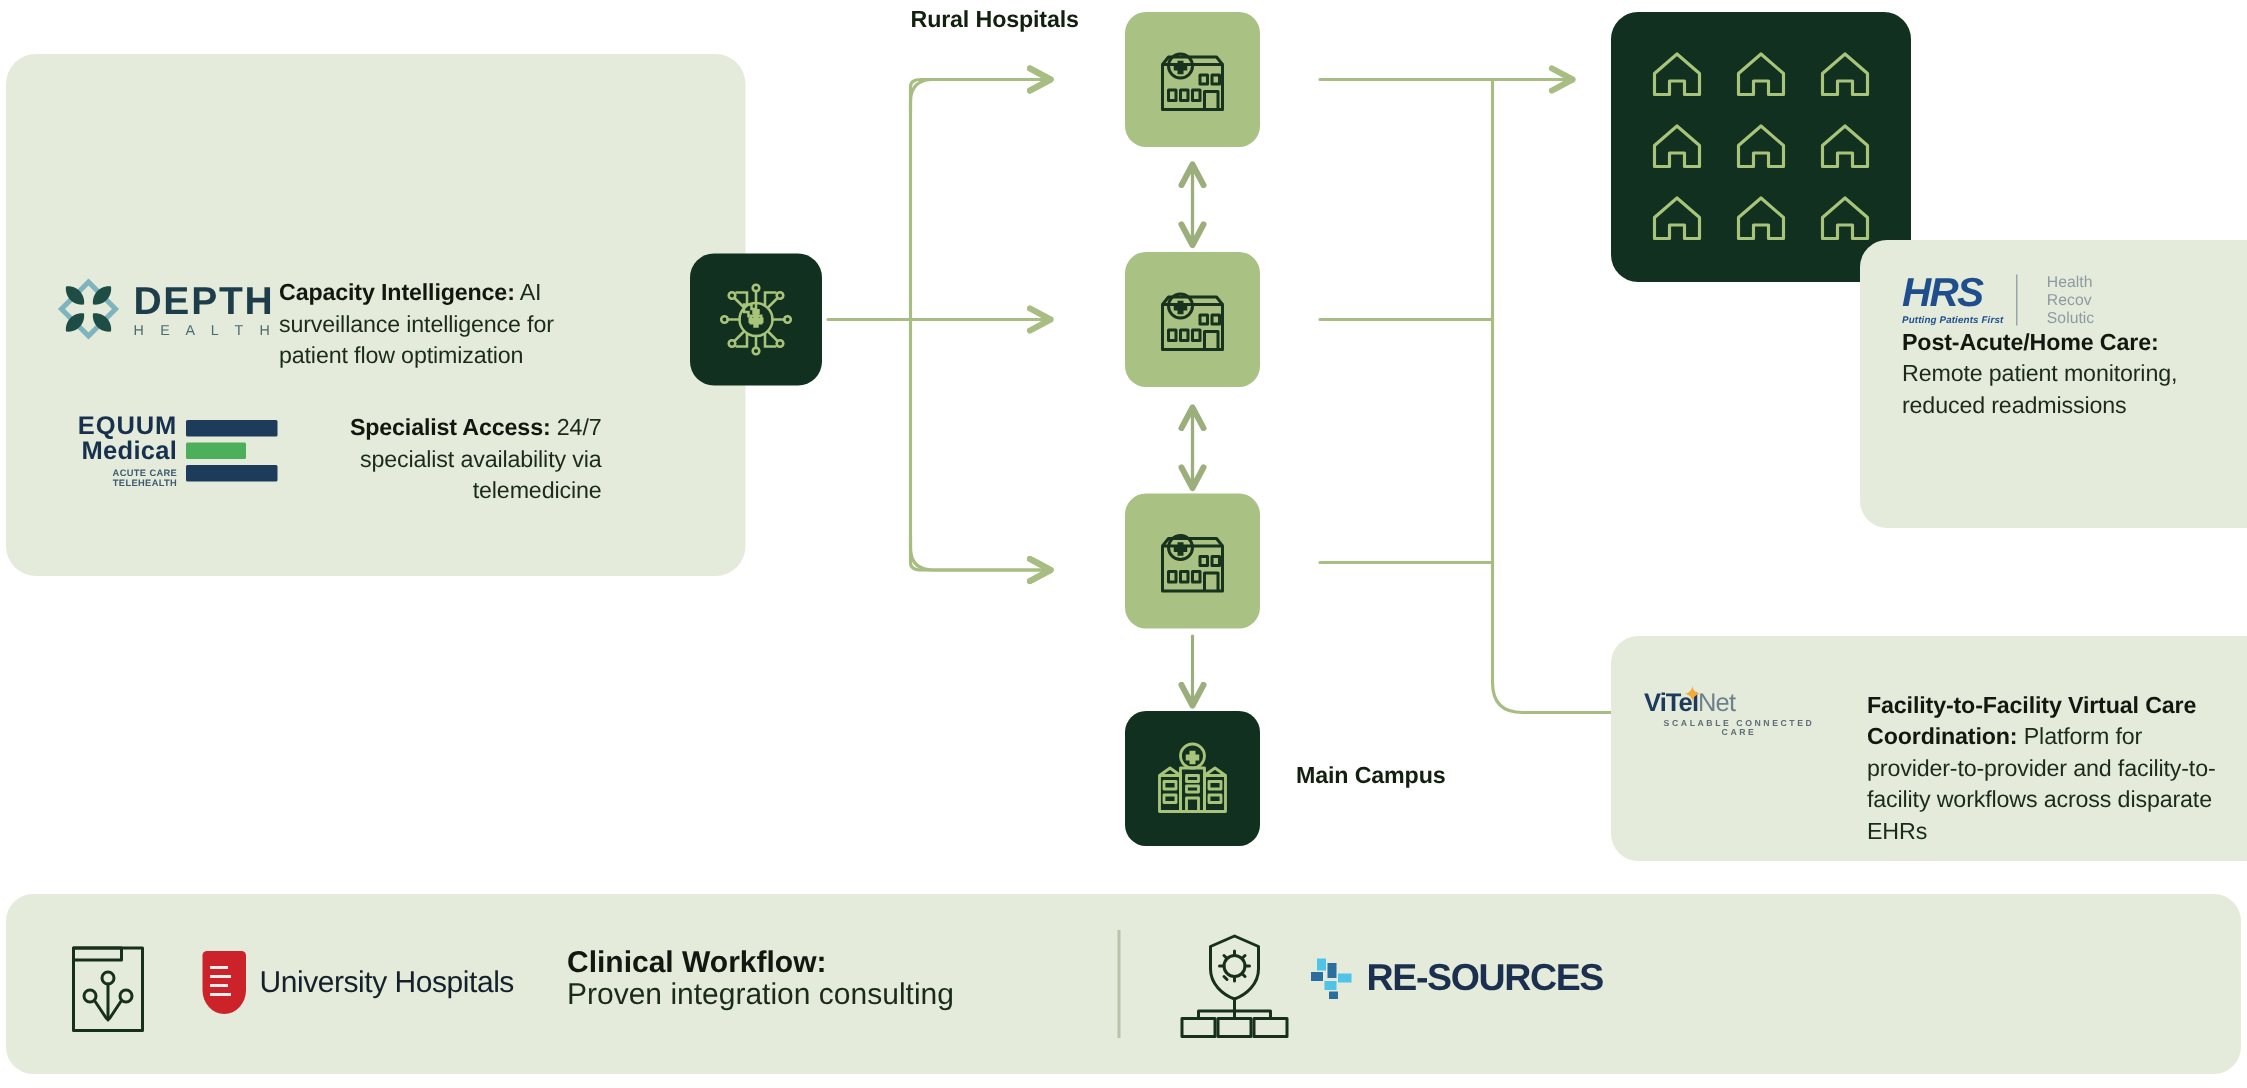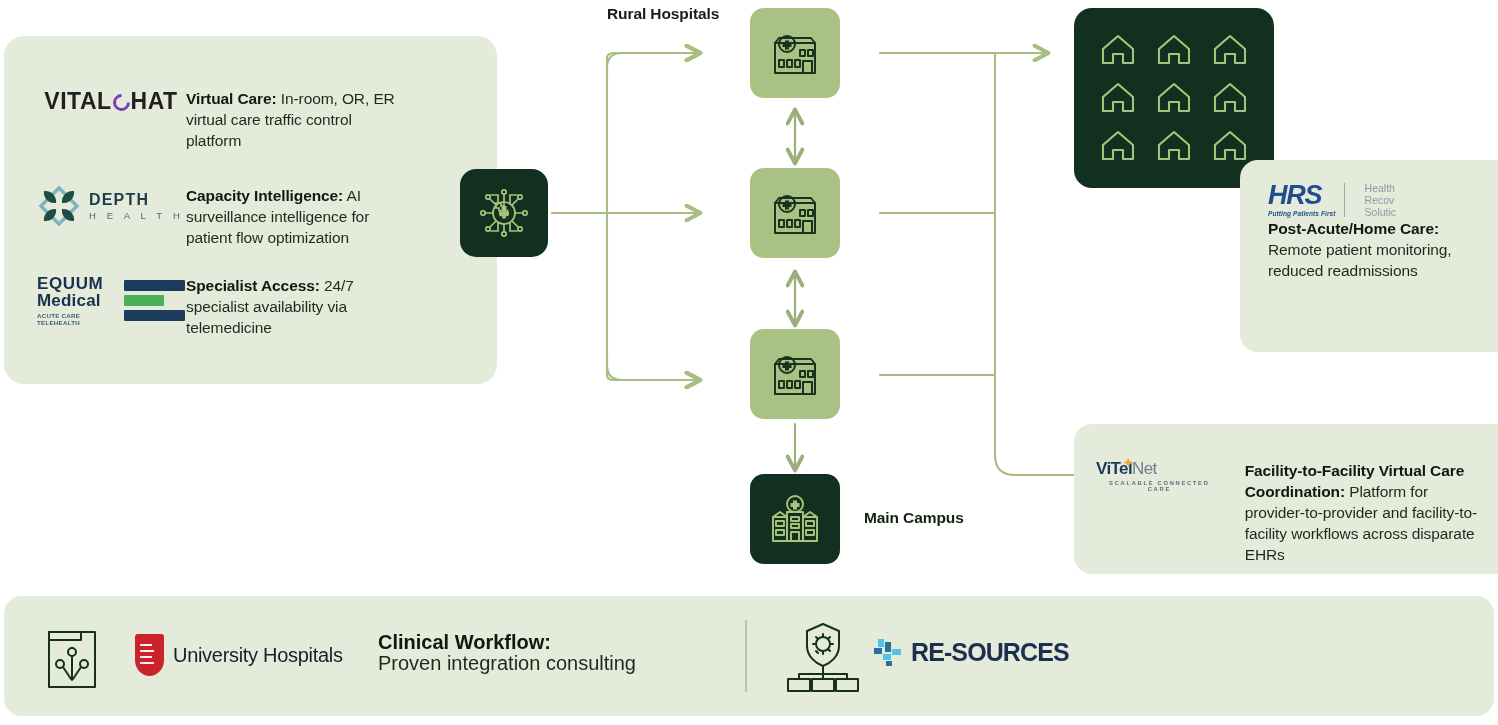--- a/index.html
+++ b/index.html
@@ -53,21 +53,21 @@
     display: inline-block; width: 17px; height: 17px;
     border: 3.2px solid #7b3fb5; border-radius: 50%;
     border-right-color: transparent;
     transform: rotate(-45deg);
     margin: 0 1px 0 1px; position: relative; top: 1px;
   }
 
   .logo-depth { display: flex; align-items: center; gap: 9px; }
   .depth-mark { width: 42px; height: 42px; position: relative; }
   .depth-txt { line-height: 1; }
-  .depth-txt .d1 { font-size: 16px; font-weight: 700; color: #1d3d4a; letter-spacing: 1.2px; }
+  .depth-txt .d1 { font-size: 26px; font-weight: 700; color: #1d3d4a; letter-spacing: 1.2px; }
   .depth-txt .d2 { font-size: 9.5px; font-weight: 500; color: #4a6b72; letter-spacing: 4.2px; margin-top: 3px; }
 
   .logo-equum { width: 148px; }
   .eq-left { font-family: "Liberation Sans", sans-serif; }
   .eq-1 { font-size: 17px; font-weight: 700; color: #16304d; letter-spacing: 0.6px; line-height: 1.02; }
   .eq-2 { font-size: 17px; font-weight: 700; color: #16304d; letter-spacing: 0.2px; line-height: 1.05; }
   .eq-3 { font-size: 6.2px; font-weight: 700; color: #3e5a72; letter-spacing: 0.25px; margin-top: 2px; }
   .eq-bars { display: flex; flex-direction: column; gap: 4px; width: 66px; }
   .eq-bar { height: 11px; background: #1d3c5c; border-radius: 1px; }
   .eq-bar.green { background: #4caf59; width: 40px; }
@@ -170,32 +170,20 @@
       <path d="M880,53 L995,53"></path>
       <path d="M880,213 L995,213"></path>
       <path d="M880,375 L995,375"></path>
       <path d="M995,53 L995,455 Q995,475 1015,475 L1074,475"></path>
       <path d="M995,53 L1048,53" marker-end="url(#ah)"></path>
     </g>
   </svg>
 
   <div class="abs panel panel-vendors"></div>
 
-  <div class="vrow" style="left:36px; top:88px;">
-    <div class="vlogo">
-      <div class="logo-vitalchat">
-        <span>VITAL</span>
-          <span class="vc-ring"></span>
-          <span>HAT</span>
-      </div>
-    </div>
-    <div class="vtext">
-      <b>Virtual Care:</b><span> In-room, OR, ER virtual care traffic control platform</span>
-    </div>
-  </div>
 
   <div class="vrow" style="left:36px; top:185px;">
     <div class="vlogo">
       <div class="logo-depth">
         <div class="depth-mark">
           <svg viewBox="0 0 42 42" width="42" height="42">
             <path d="M21,3 C27,9 33,15 39,21 C33,27 27,33 21,39 C15,33 9,27 3,21 C9,15 15,9 21,3 Z" fill="none" stroke="#7fb3bd" stroke-width="3.4"></path>
             <path d="M6,6 C13,5 19,11 18,18 C11,19 5,13 6,6 Z" fill="#1d4d44"></path>
             <path d="M36,6 C37,13 31,19 24,18 C23,11 29,5 36,6 Z" fill="#1d4d44"></path>
             <path d="M6,36 C5,29 11,23 18,24 C19,31 13,37 6,36 Z" fill="#1d4d44"></path>
@@ -206,21 +194,21 @@
           <div class="d1">DEPTH</div>
           <div class="d2">H E A L T H</div>
         </div>
       </div>
     </div>
     <div class="vtext">
       <b>Capacity Intelligence:</b><span> AI surveillance intelligence for patient flow optimization</span>
     </div>
   </div>
 
-  <div class="vrow" style="left:36px; top:275px;">
+  <div class="vrow" style="left:36px; top:275px;text-align:right;">
     <div class="vlogo">
       <div class="logo-equum" style="display:flex; align-items:center; gap:6px;">
         <div class="eq-left">
           <div class="eq-1">EQUUM</div>
           <div class="eq-2">Medical</div>
           <div class="eq-3">ACUTE CARE TELEHEALTH</div>
         </div>
         <div class="eq-bars">
           <div class="eq-bar"></div>
           <div class="eq-bar green"></div>

